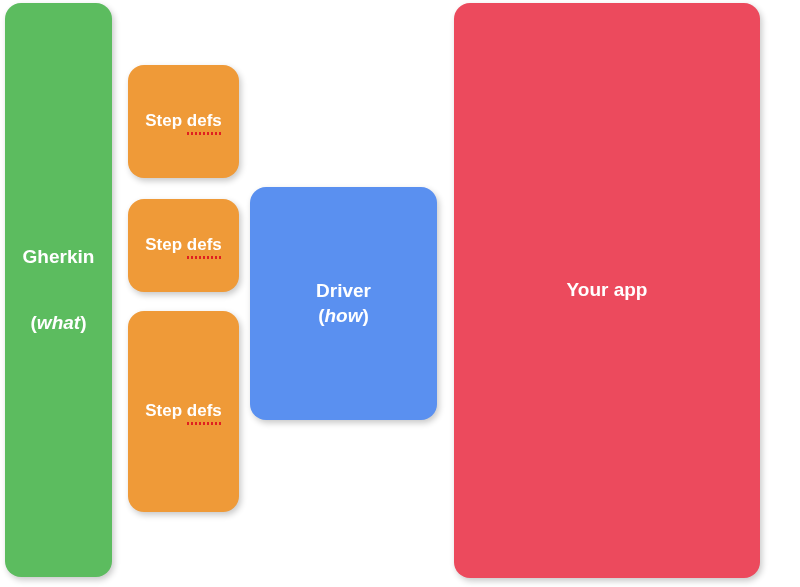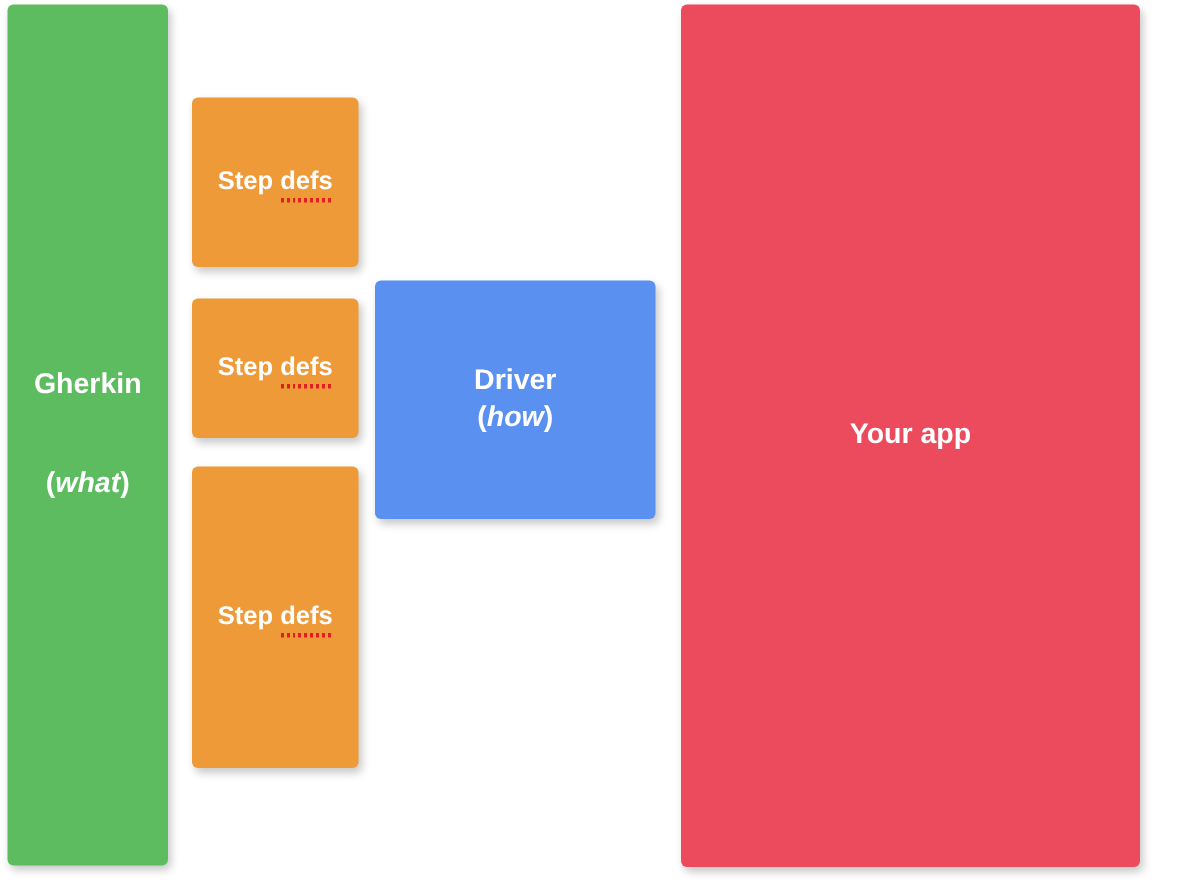--- a/index.html
+++ b/index.html
@@ -25,21 +25,21 @@
     position: absolute;
     box-sizing: border-box;
     display: flex;
     flex-direction: column;
     align-items: center;
     justify-content: center;
     text-align: center;
     color: #ffffff;
     font-weight: bold;
     line-height: 1.3;
-    border-radius: 4px;
+    border-radius: 16px;
     box-shadow: 2px 3px 6px rgba(0, 0, 0, 0.22);
     -webkit-font-smoothing: antialiased;
   }
 
   .block .line {
     display: block;
     white-space: nowrap;
   }
 
   
@@ -99,21 +99,21 @@
     top: 311px;
     width: 111px;
     height: 201px;
     font-size: 17px;
   }
 
   #block-driver {
     left: 250px;
     top: 187px;
     width: 187px;
-    height: 159px;
+    height: 233px;
     font-size: 19px;
   }
 
   #block-yourapp {
     left: 454px;
     top: 3px;
     width: 306px;
     height: 575px;
     font-size: 19px;
   }

